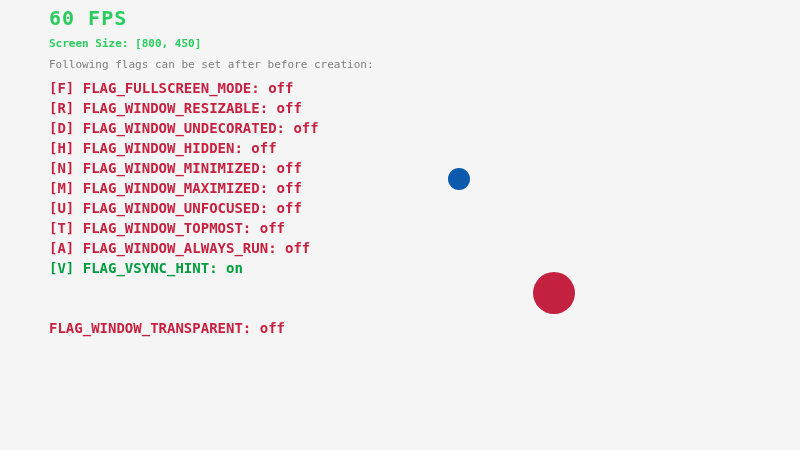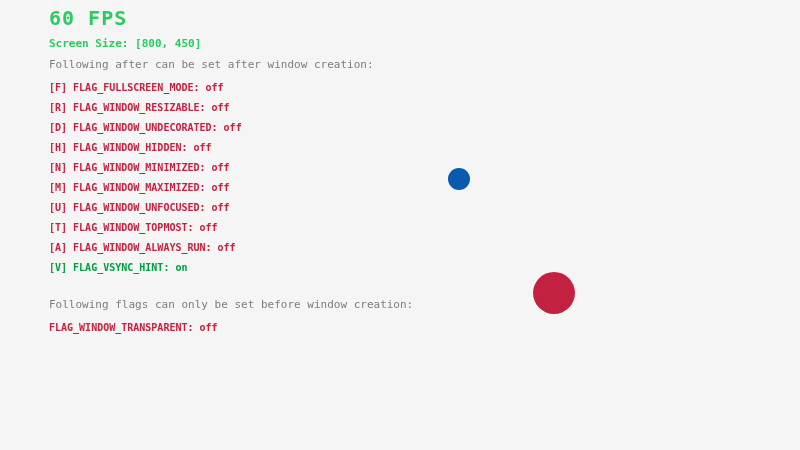--- a/index.html
+++ b/index.html
@@ -59,21 +59,21 @@
 
   .flag-list {
     position: absolute;
     left: 10px;
     white-space: pre;
   }
   #flags-after  { top: 78px; }
   #flags-before { top: 318px; }
 
   .flag-line {
-    font-size: 10px;
+    font-size: 14px;
     line-height: 20px;
     height: 20px;
     font-weight: bold;
     white-space: pre;
   }
   .flag-line.off { color: #c8203f; }
   .flag-line.on  { color: #009e3f; }
 
   
   .ball {
@@ -83,25 +83,24 @@
 </style>
 </head>
 <body style="background: rgb(245, 245, 245);">
 
 <div id="canvas">
 
   <div class="fps">60 FPS</div>
 
   <div class="screen-size">Screen Size: [800, 450]</div>
 
-  <div class="section-head" id="head-after">Following after can be set after window creation:</div>
+  <div class="section-head" id="head-after">Following flags can be set after before creation:</div>
 
   <div class="flag-list" id="flags-after"><div class="flag-line off">[F] FLAG_FULLSCREEN_MODE: off</div><div class="flag-line off">[R] FLAG_WINDOW_RESIZABLE: off</div><div class="flag-line off">[D] FLAG_WINDOW_UNDECORATED: off</div><div class="flag-line off">[H] FLAG_WINDOW_HIDDEN: off</div><div class="flag-line off">[N] FLAG_WINDOW_MINIMIZED: off</div><div class="flag-line off">[M] FLAG_WINDOW_MAXIMIZED: off</div><div class="flag-line off">[U] FLAG_WINDOW_UNFOCUSED: off</div><div class="flag-line off">[T] FLAG_WINDOW_TOPMOST: off</div><div class="flag-line off">[A] FLAG_WINDOW_ALWAYS_RUN: off</div><div class="flag-line on">[V] FLAG_VSYNC_HINT: on</div></div>
 
-  <div class="section-head" id="head-before">Following flags can only be set before window creation:</div>
 
   <div class="flag-list" id="flags-before"><div class="flag-line off">FLAG_WINDOW_TRANSPARENT: off</div></div>
 
   <div id="ball-layer">
       <div class="ball" style="left: 409px; top: 168px; width: 22px; height: 22px; background: rgb(11, 90, 173);"></div>
       <div class="ball" style="left: 494px; top: 272px; width: 42px; height: 42px; background: rgb(196, 32, 64);"></div>
     </div>
 
 </div>
 

